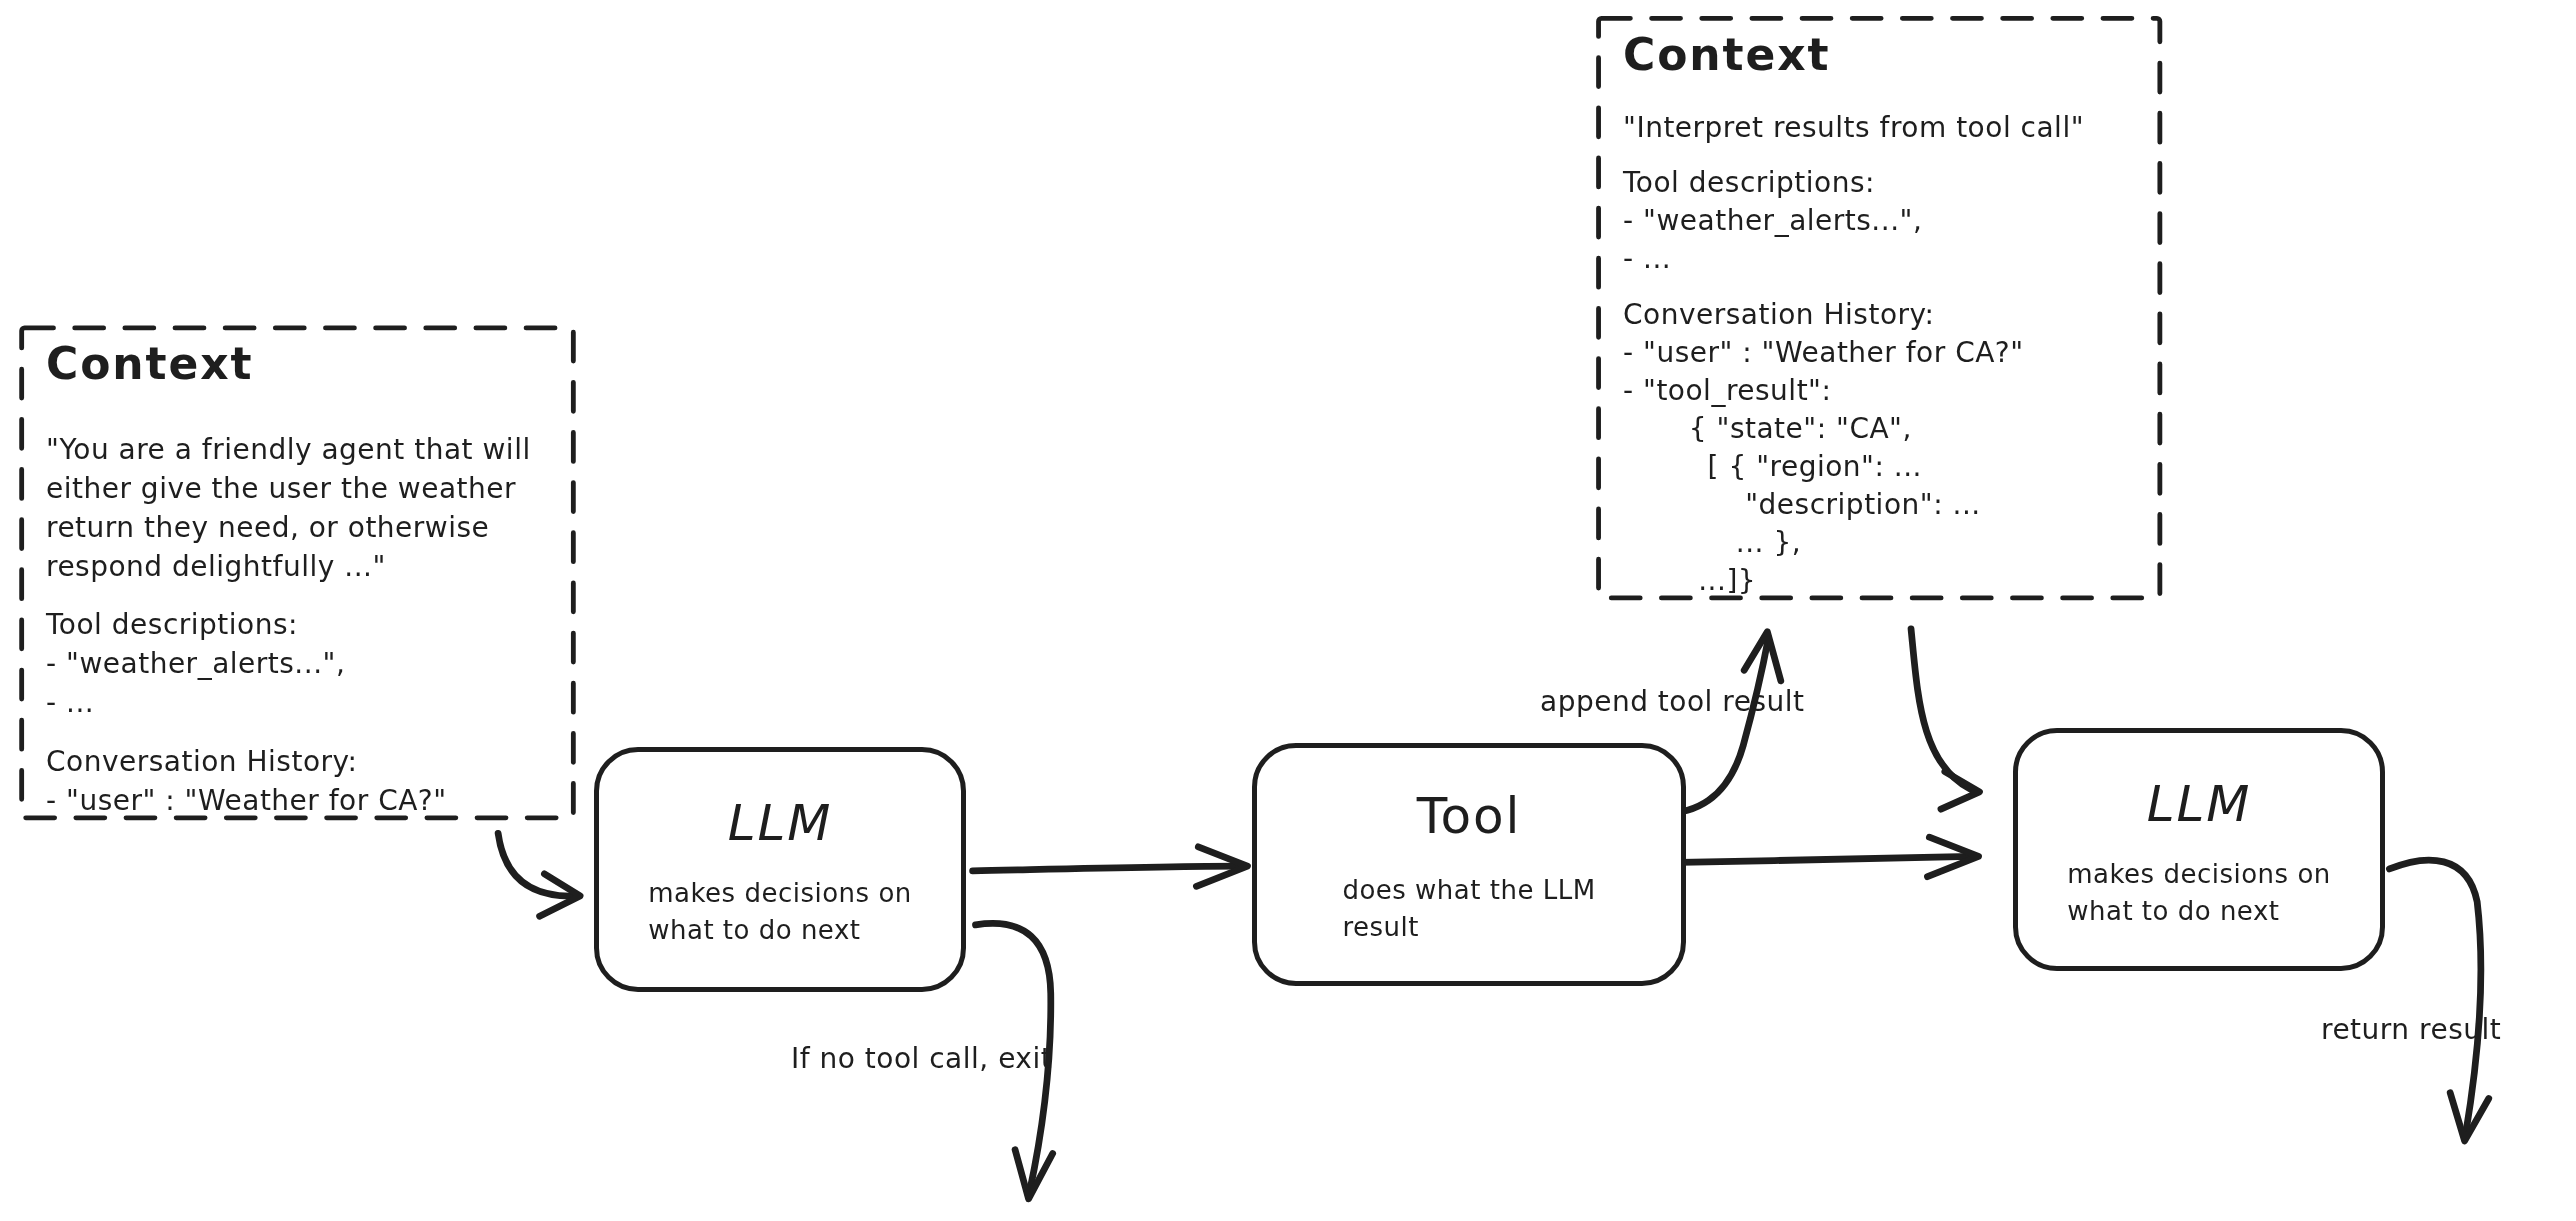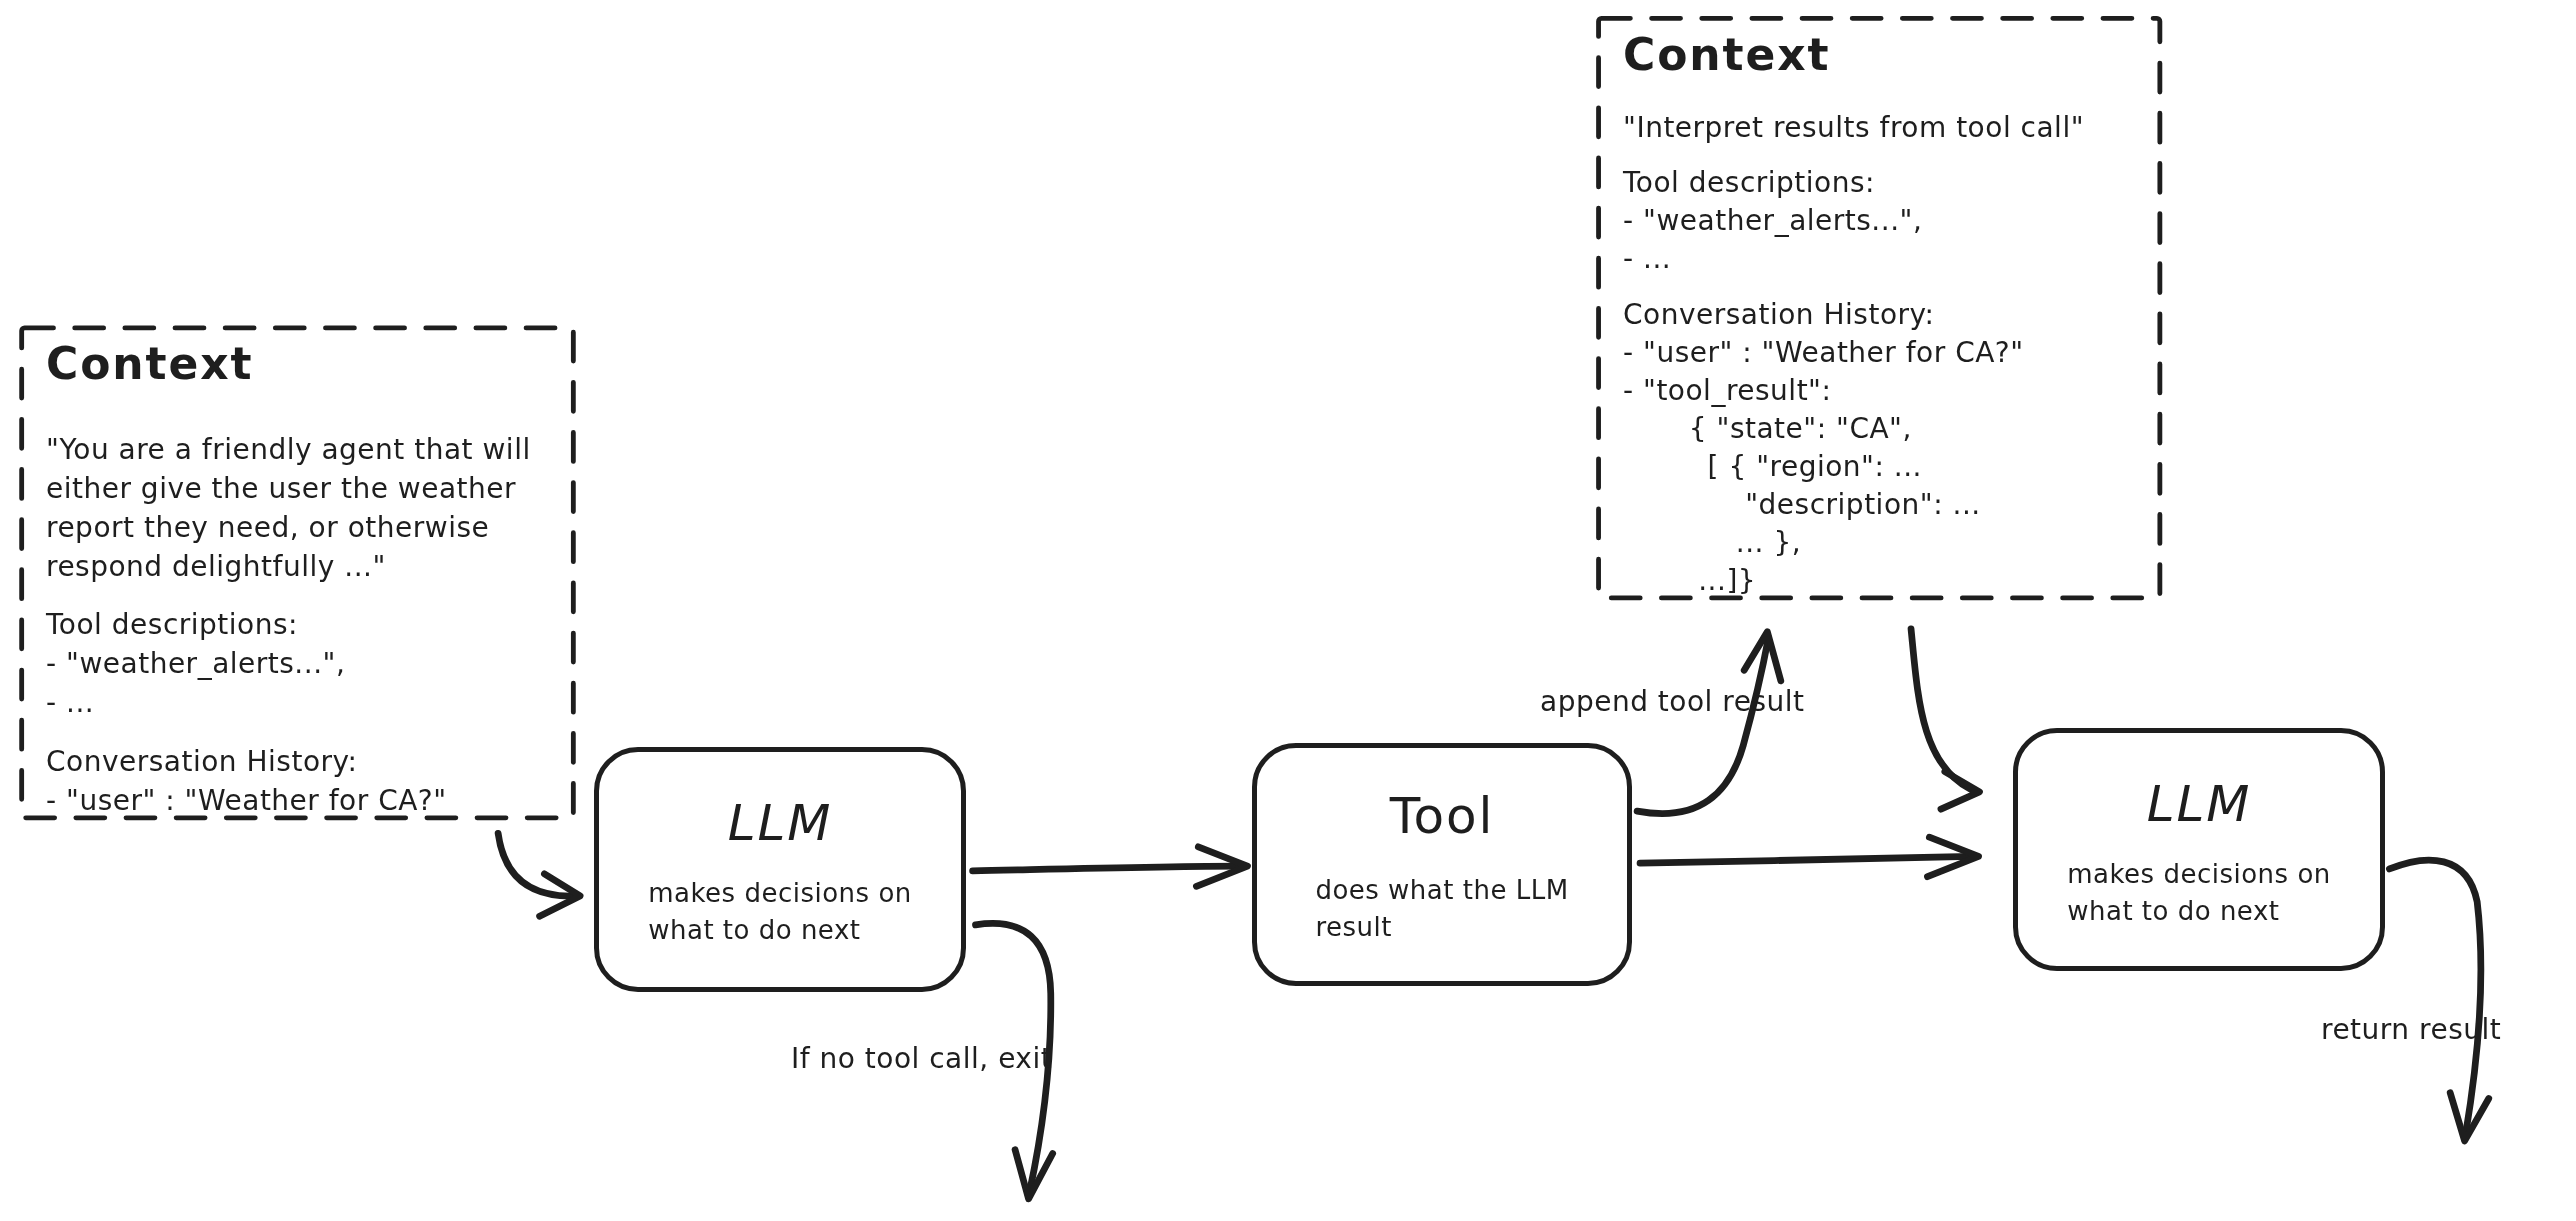--- a/index.html
+++ b/index.html
@@ -77,21 +77,21 @@
     white-space:nowrap;
   }
   #label-append{left:1540px;top:685px;}
   #label-exit{left:791px;top:1042px;}
   #label-return{left:2321px;top:1013px;}
 
   #context-left{left:46px;top:338px;width:506px;}
   #context-right{left:1623px;top:29px;width:517px;}
 
   #node-llm-1{left:594px;top:747px;width:372px;height:245px;}
-  #node-tool{left:1252px;top:743px;width:380px;height:243px;}
+  #node-tool{left:1252px;top:743px;width:434px;height:243px;}
   #node-llm-2{left:2013px;top:728px;width:372px;height:243px;}
 </style>
 </head>
 <body>
 
 <div id="canvas">
 
   <svg id="arrows" viewBox="0 0 2670 1266" xmlns="http://www.w3.org/2000/svg">
 
     <rect class="dash-rect" x="22" y="340" width="572" height="508" rx="3"></rect>
@@ -130,21 +130,21 @@
     <g>
       <path class="hand-stroke" d="M 2477 901 C 2516 885, 2558 886, 2568 935 C 2578 1020, 2567 1110, 2556 1176"></path>
       <path class="hand-stroke" d="M 2540 1133 L 2555 1183 L 2580 1139"></path>
     </g>
   </svg>
 
   <div class="ctx" id="context-left">
     <div class="ctx-title">Context</div>
     <div class="ctx-line">"You are a friendly agent that will</div>
     <div class="ctx-line">either give the user the weather</div>
-    <div class="ctx-line">report they need, or otherwise</div>
+    <div class="ctx-line">return they need, or otherwise</div>
     <div class="ctx-line">respond delightfully ..."</div>
     <div class="ctx-line blank"></div>
     <div class="ctx-line">Tool descriptions:</div>
     <div class="ctx-line">- "weather_alerts...",</div>
     <div class="ctx-line">- ...</div>
     <div class="ctx-line blank"></div>
     <div class="ctx-line">Conversation History:</div>
     <div class="ctx-line">- "user" : "Weather for CA?"</div>
   </div>
 

